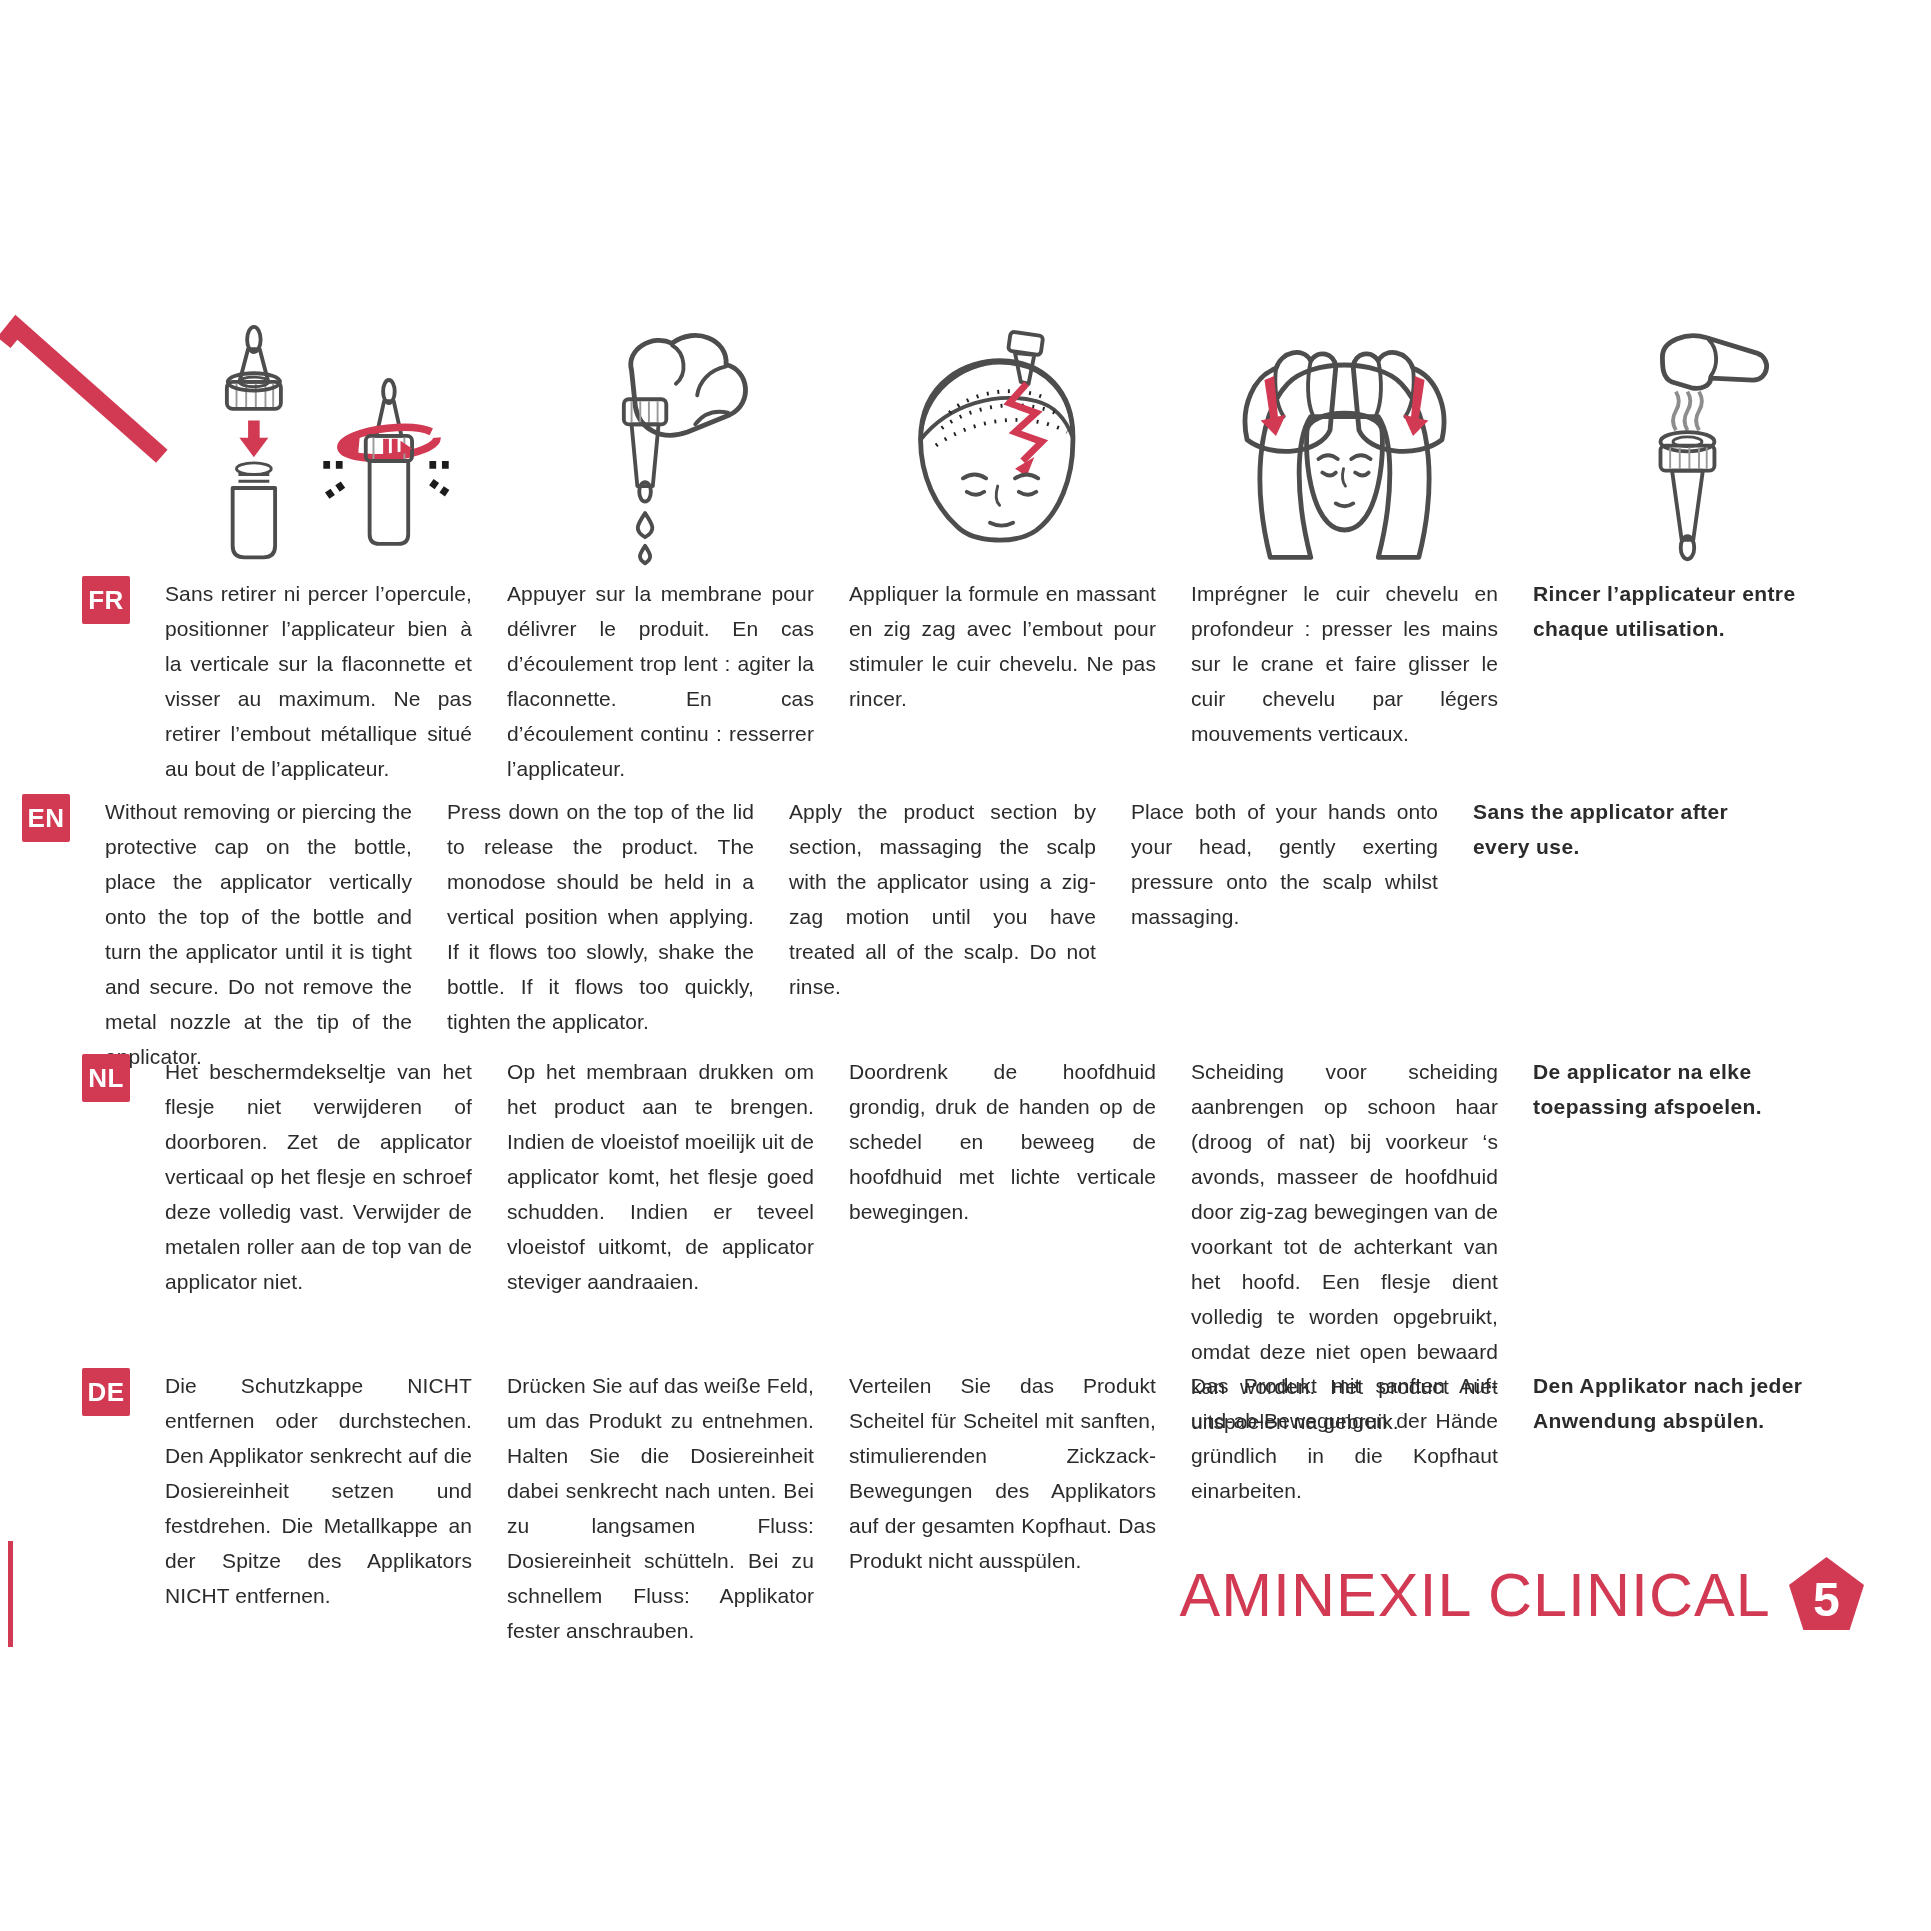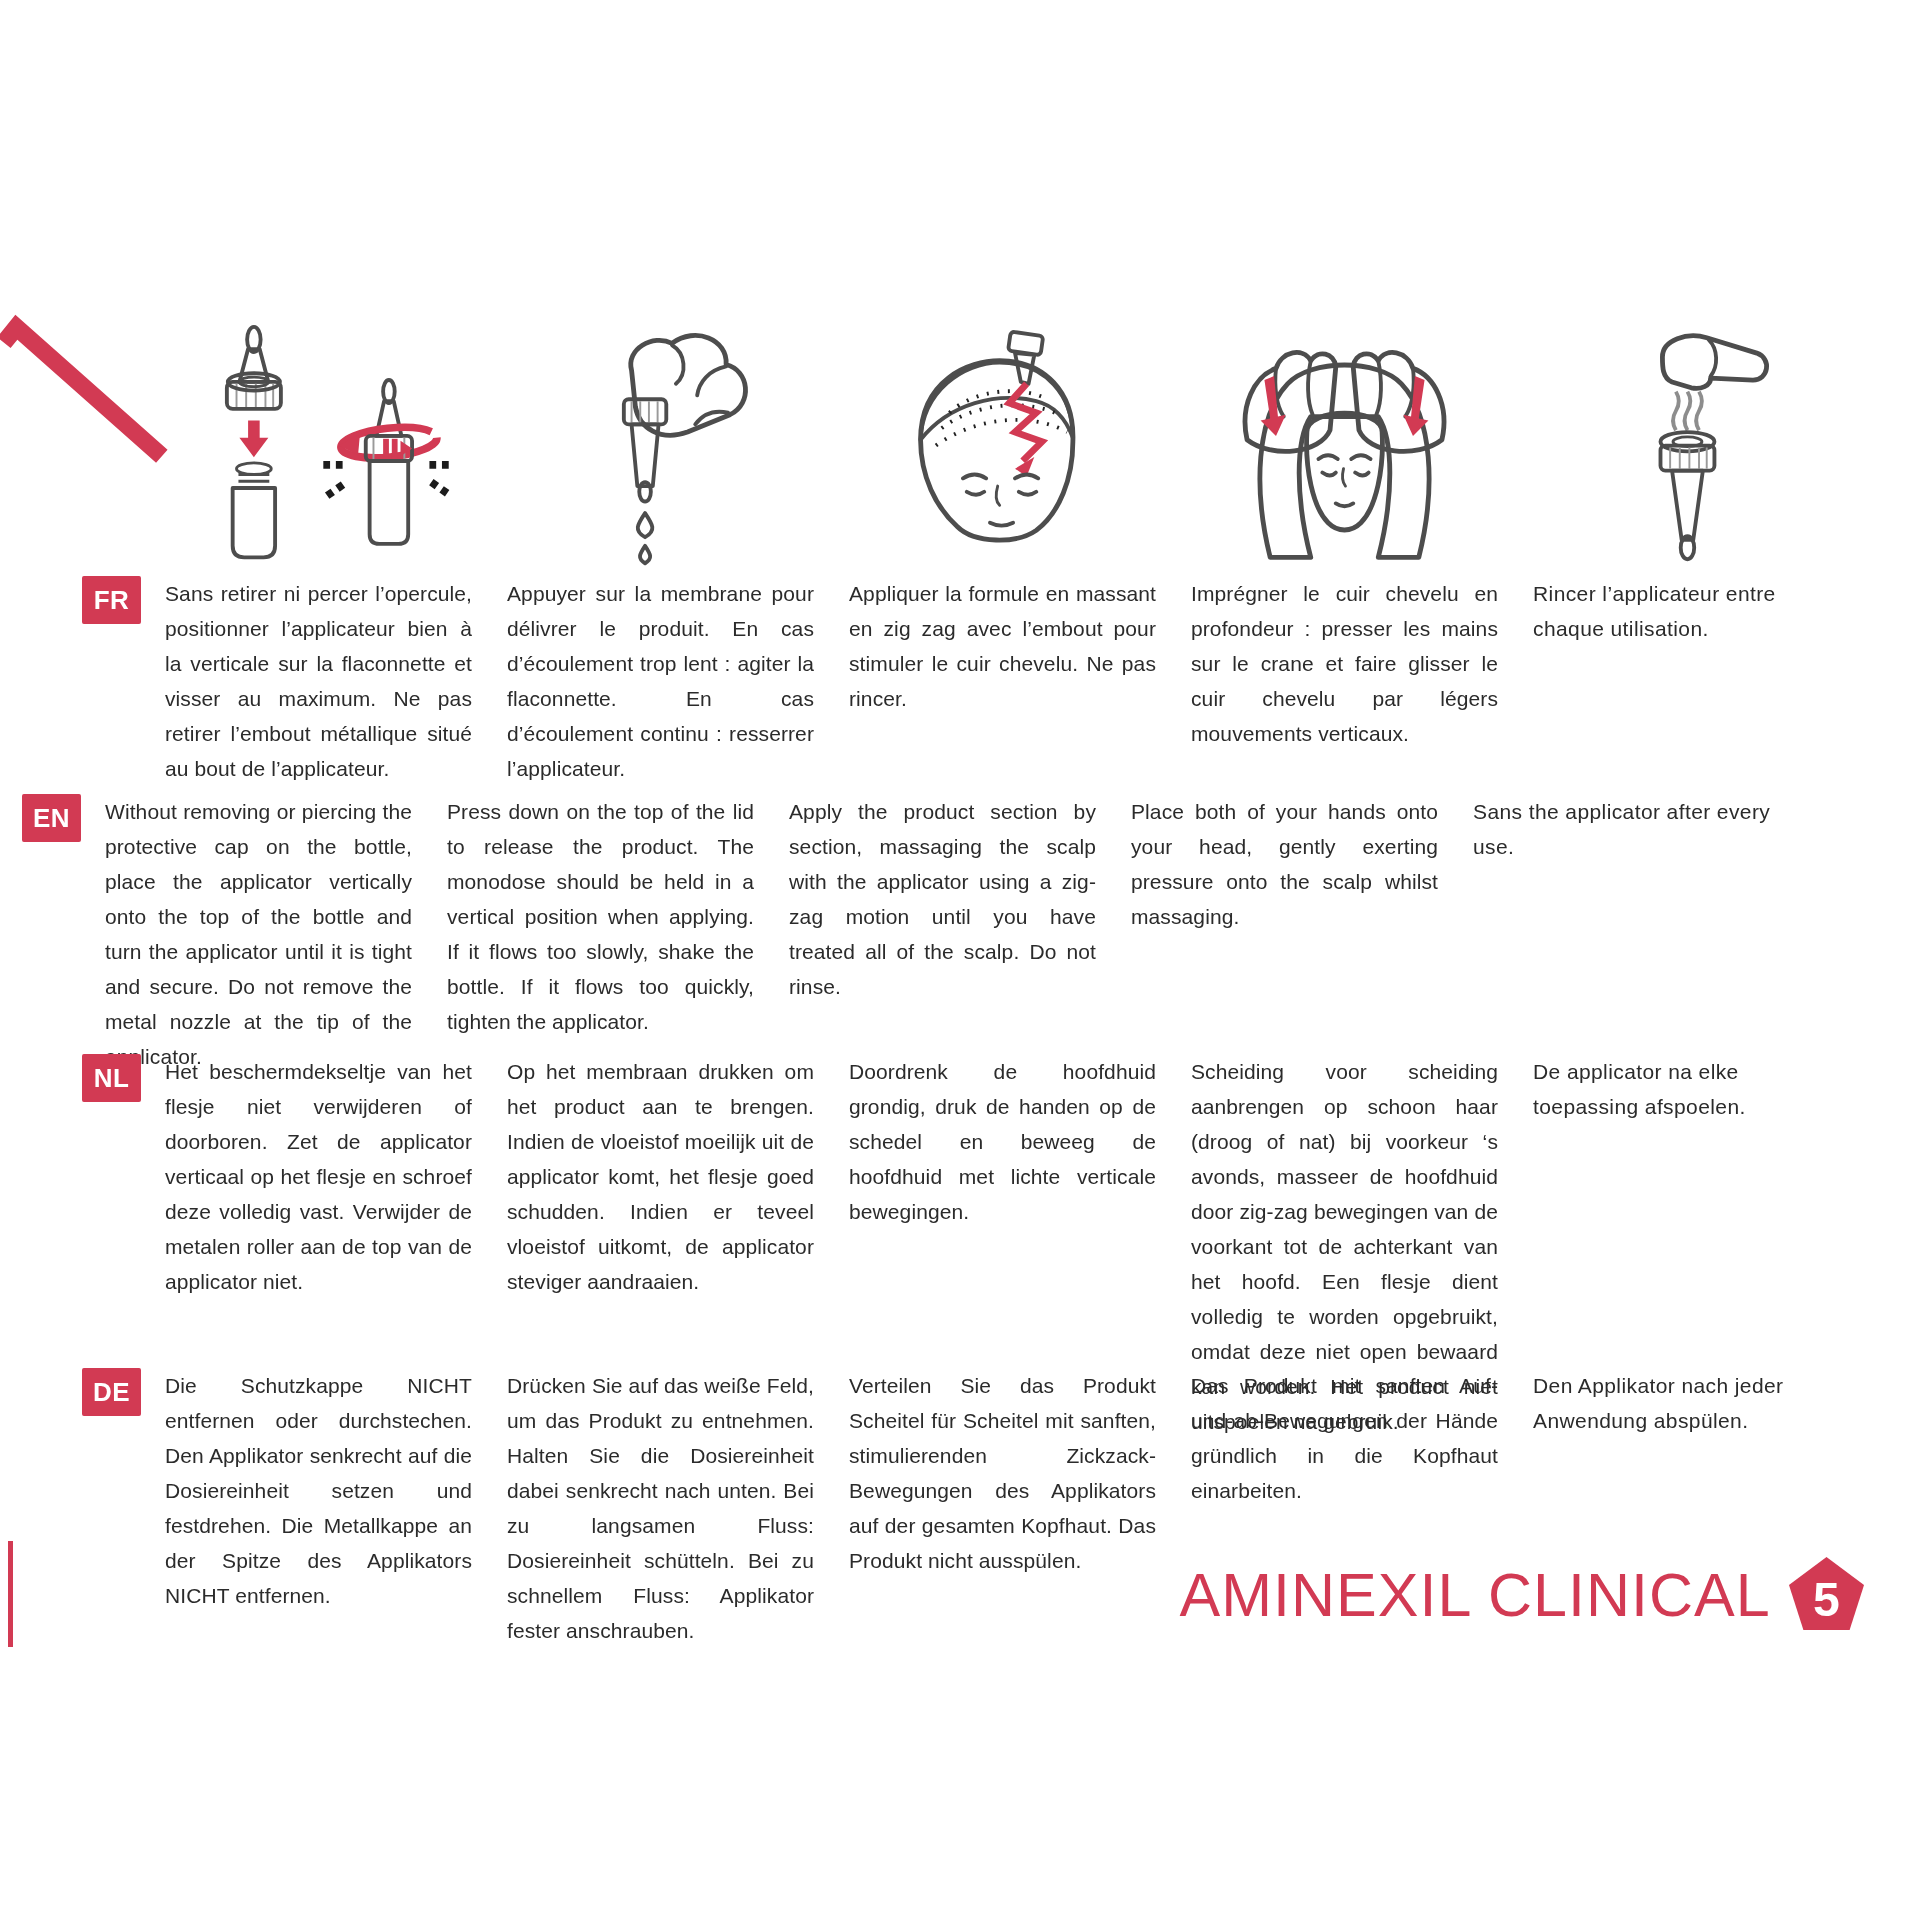--- a/index.html
+++ b/index.html
@@ -17,37 +17,37 @@
     width:1849px;
     padding-left:82px;
     display:grid;
     grid-template-columns:48px repeat(5,307px);
     column-gap:35px;
     box-sizing:content-box;
   }
   .illus-row{top:307px;height:263px;align-items:end;}
   .illus-cell{display:flex;justify-content:center;align-items:flex-end;}
   .lang-badge{
-    width:59px;height:48px;
+    width:48px;height:48px;
     background:#d23a53;
     color:#ffffff;
     font-weight:bold;
     font-size:26px;
     letter-spacing:0.5px;
     display:flex;align-items:center;justify-content:center;
     border-radius:1.9px;
   }
   .step{
     font-size:21px;
     line-height:35px;
     text-align:justify;
     letter-spacing:0.1px;
   }
   .lang-row > .step:last-child{
-    font-weight:normal;
+    font-weight:bold;
     text-align:left;
     letter-spacing:0.4px;
   }
   #row-fr{top:576px;}
   #row-en{top:794px;padding-left:22px;}
   #row-nl{top:1054px;}
   #row-de{top:1368px;}
   #corner-chevron{position:absolute;left:0;top:304px;}
   #corner-tick{
     position:absolute;left:7.7px;top:1541px;

